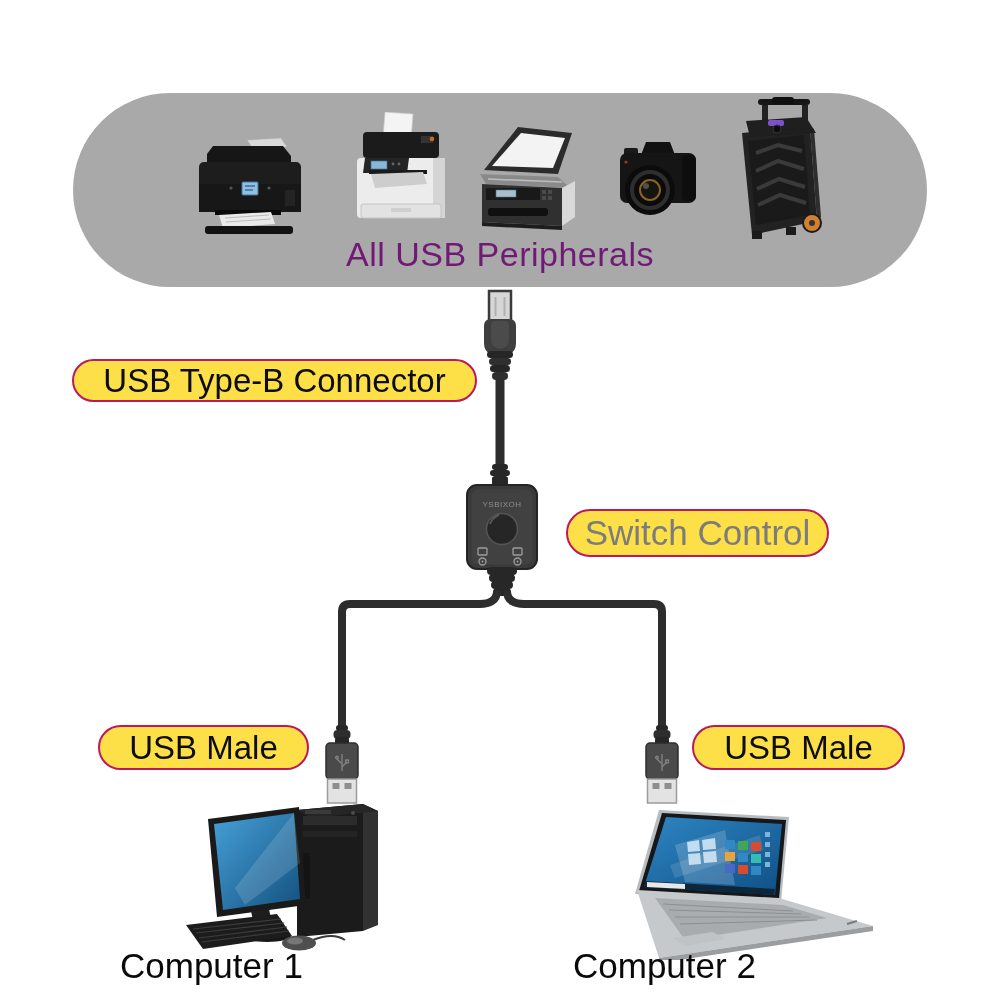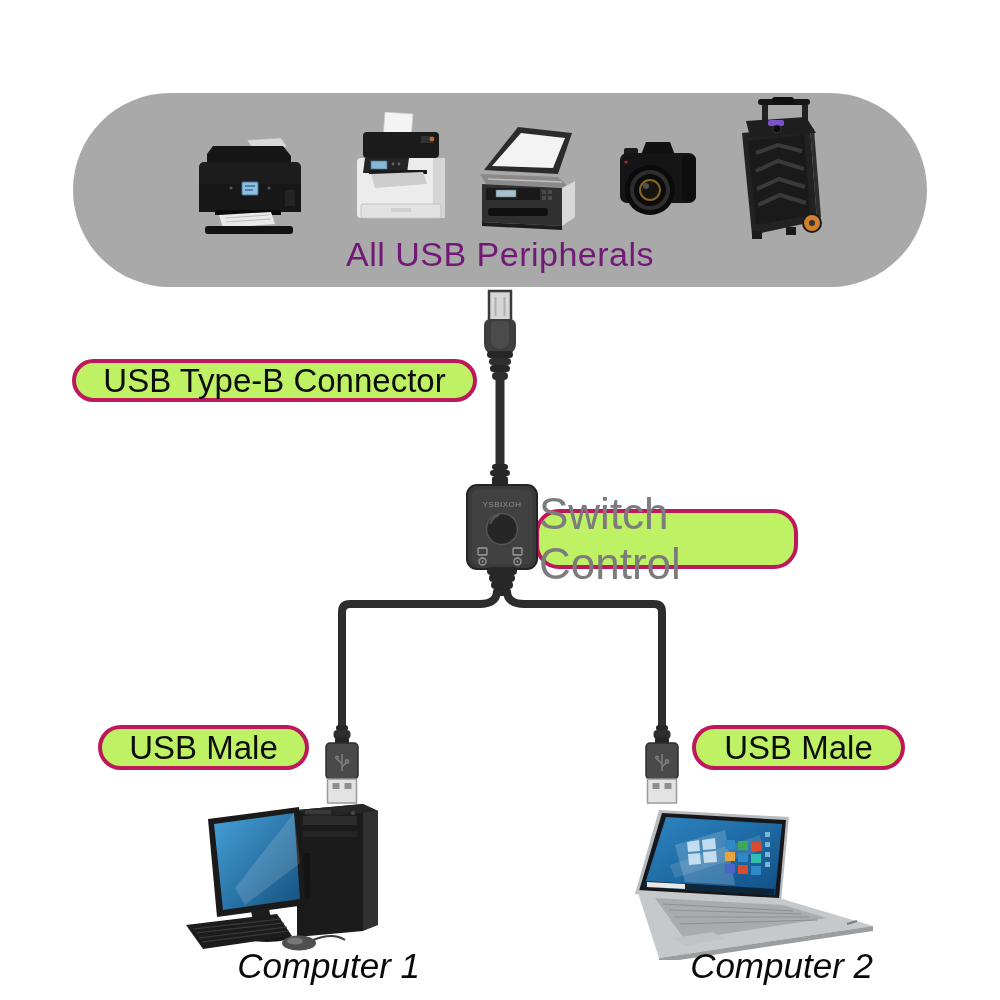--- a/index.html
+++ b/index.html
@@ -24,50 +24,49 @@
     position: absolute;
     left: 0; right: 0; top: 142px;
     text-align: center;
     font-size: 34px;
     color: #701a75;
     letter-spacing: 0.5px;
   }
   
   .pill {
     position: absolute;
-    background: #bef264;
-    border: 4px solid #be185d;
+    background: #fde047;
+    border: 2px solid #be185d;
     border-radius: 24px;
     display: flex;
     align-items: center;
     justify-content: center;
     z-index: 2;
     box-sizing: border-box;
   }
   .pill-dark { color: #0d0d0d; }
   .pill-muted { color: #7c7c7c; }
   .pill-typeb  { left: 72px;  top: 359px; width: 405px; height: 43px; font-size: 33px; }
-  .pill-switch { left: 535px; top: 509px; width: 263px; height: 60px; font-size: 44px; }
+  .pill-switch { left: 566px; top: 509px; width: 263px; height: 48px; font-size: 35px; }
   .pill-male-l { left: 98px;  top: 725px; width: 211px; height: 45px; font-size: 33px; }
   .pill-male-r { left: 692px; top: 725px; width: 213px; height: 45px; font-size: 33px; }
   .cable-layer {
     position: absolute;
     left: 0; top: 0;
     width: 1000px; height: 1000px;
     z-index: 3;
   }
   .dev { position: absolute; }
   .computer-label {
     position: absolute;
     width: 300px;
-    text-align: right;
+    text-align: left;
     font-size: 35px;
     color: #0a0a0a;
     z-index: 2;
-    font-style: italic;
   }
   .computer1-svg { left: 175px; top: 793px; width: 290px; height: 162px; }
   .computer2-svg { left: 575px; top: 790px; width: 310px; height: 170px; }
   .c1-label { left: 120px; top: 946px; }
   .c2-label { left: 573px; top: 946px; }
 </style>
 </head>
 <body>
 
 <div class="canvas">

